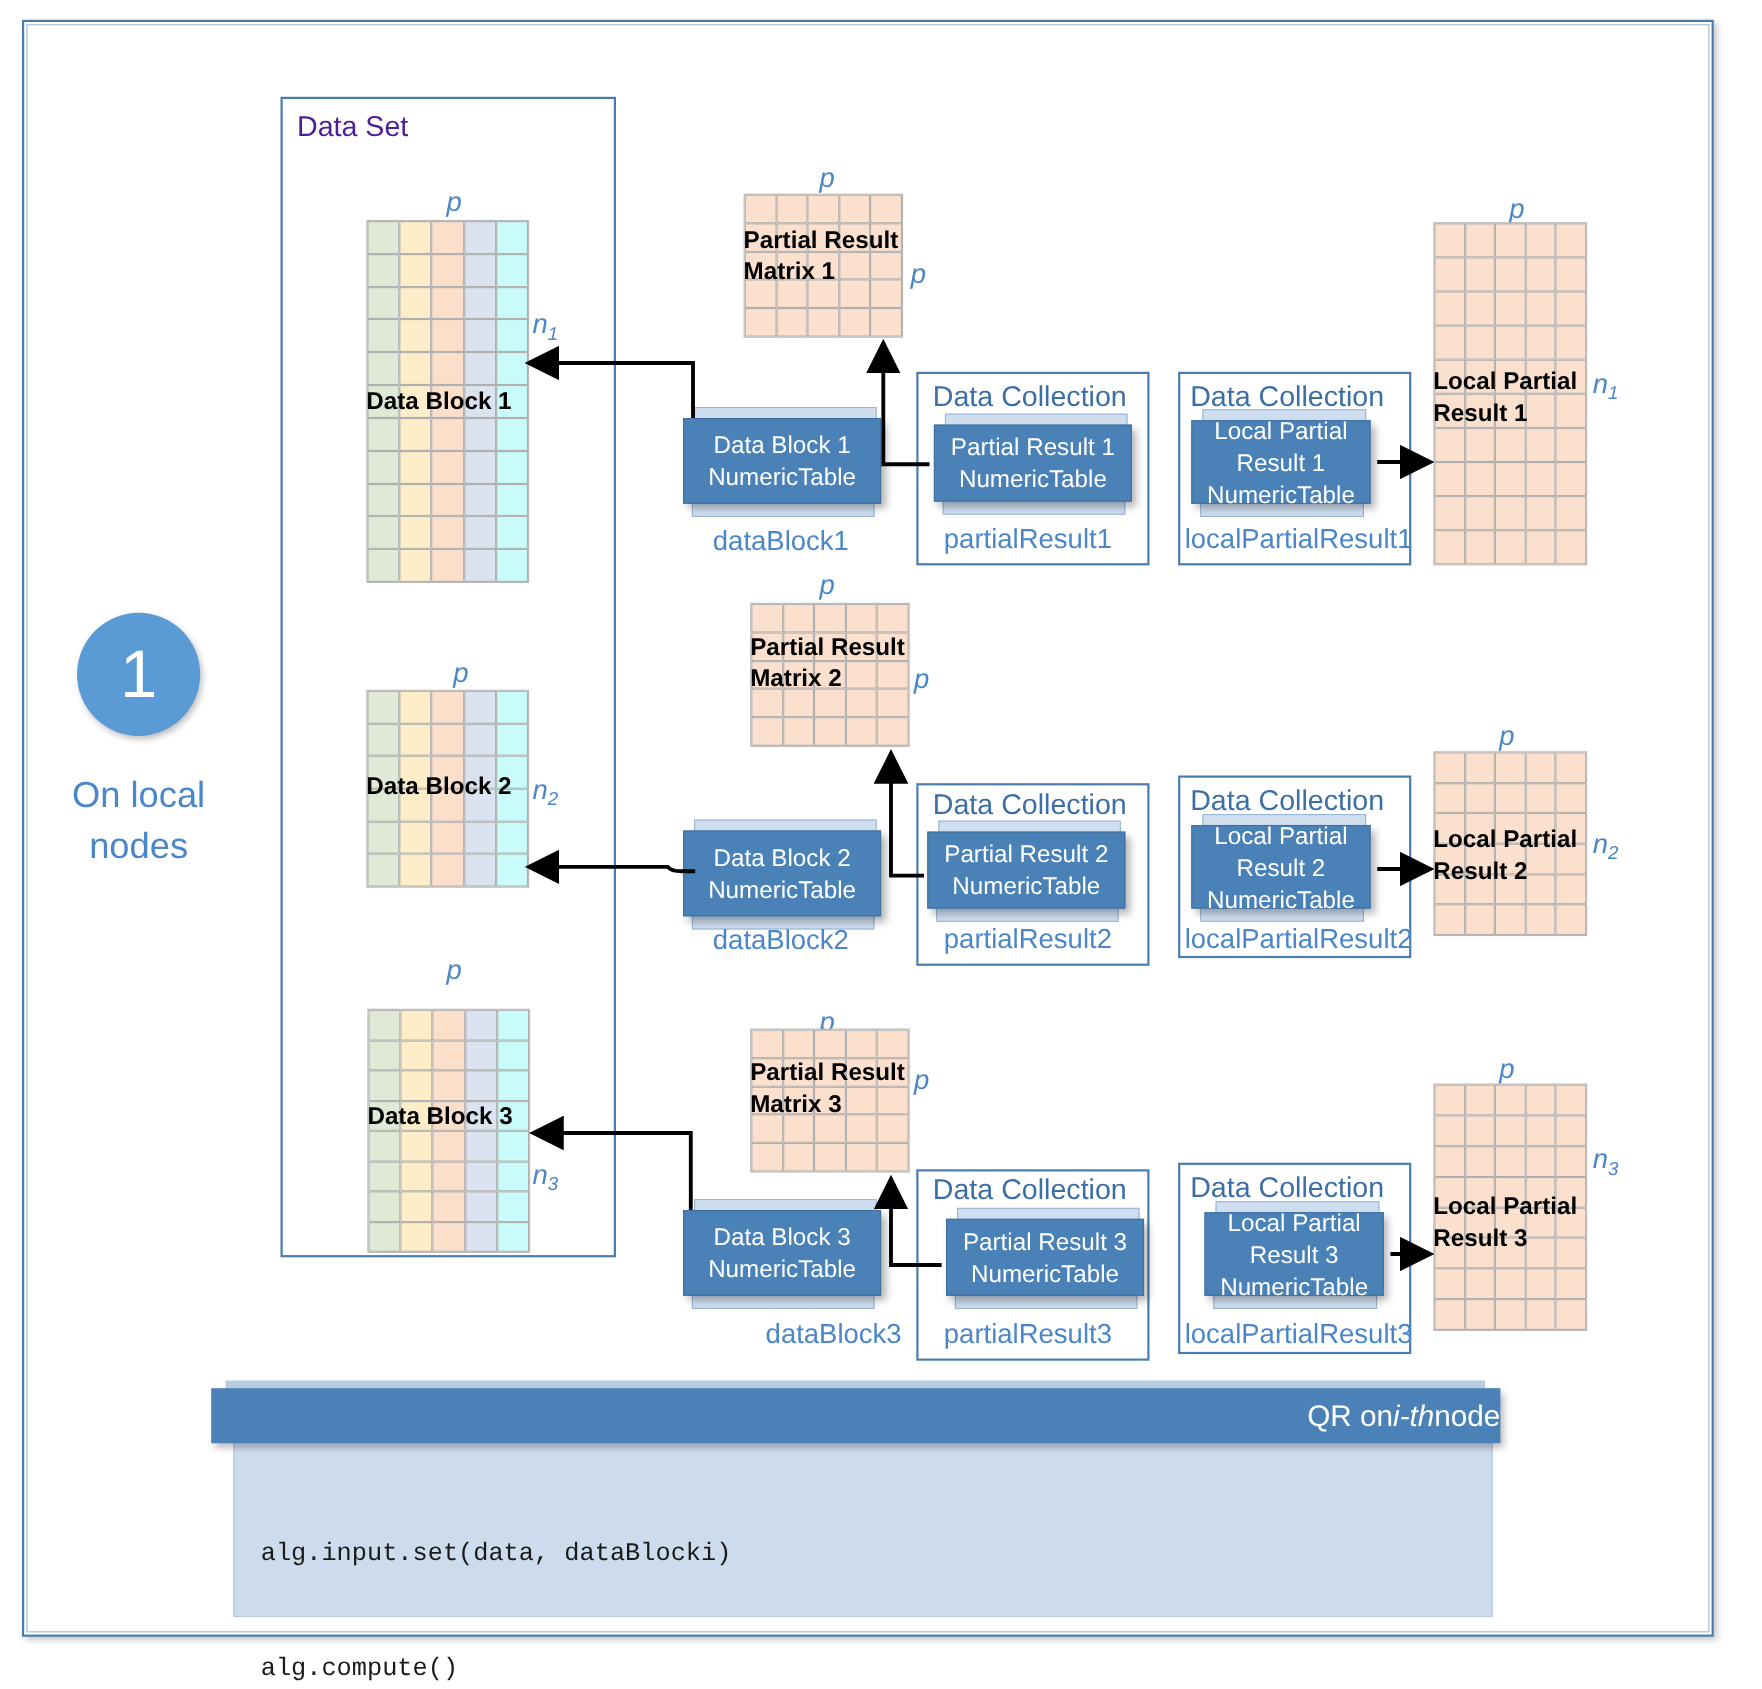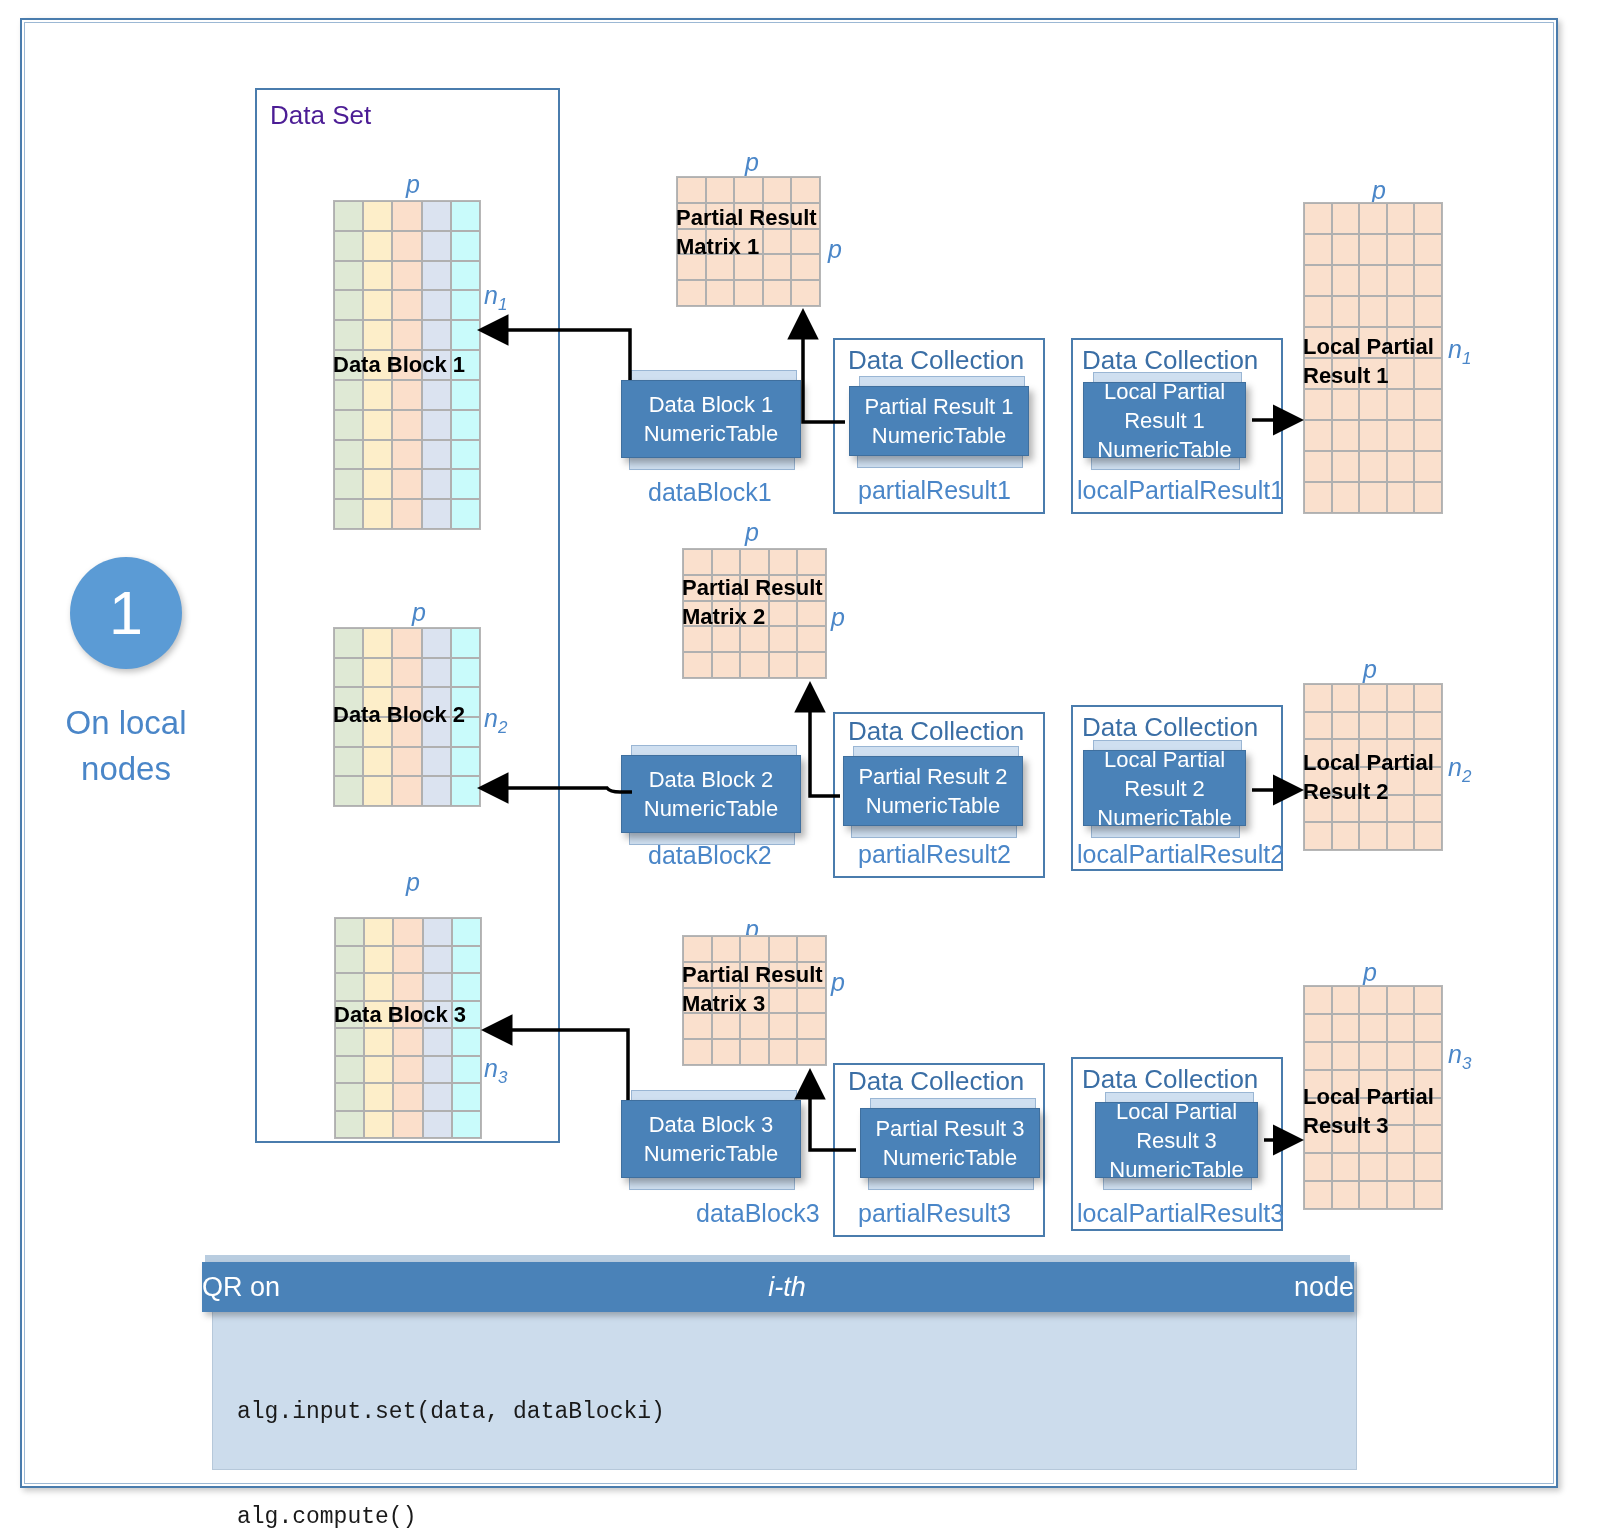--- a/index.html
+++ b/index.html
@@ -60,23 +60,23 @@
   .var-label{position:absolute;color:#4a86c8;font-size:25px;}
 
   
   svg.arrows{position:absolute;left:0;top:0;width:1602px;height:1535px;pointer-events:none;}
 
   
   .qr-panel{position:absolute;left:212px;top:1262px;width:1145px;height:208px;
     background:#ccdcec;border:1px solid #b6c8da;box-sizing:border-box;}
   .qr-shadow{position:absolute;left:205px;top:1255px;width:1145px;height:20px;
     background:#b9cde0;}
-  .qr-header{position:absolute;left:202px;top:1262px;width:1152px;height:50px;
-    background:#4a82b8;color:#fff;display:flex;align-items:center;justify-content:space-between;
-    font-size:27px;box-shadow:3px 4px 6px rgba(0,0,0,.25);}
+  .qr-header{position:absolute;left:192px;top:1262px;width:1152px;height:50px;
+    background:#4a82b8;color:#fff;display:flex;align-items:center;justify-content:flex-end;
+    font-size:27px;box-shadow:3px 4px 6px rgba(0,0,0,.25);padding-left:20px;}
   .qr-header i{font-style:italic;}
   .qr-code{position:absolute;left:237px;top:1325px;width:1110px;
     font-family:"Liberation Mono", monospace;font-size:23px;line-height:35px;color:#1a1a1a;
     white-space:pre;}
 </style>
 </head>
 <body>
 
 <div id="page">
 

